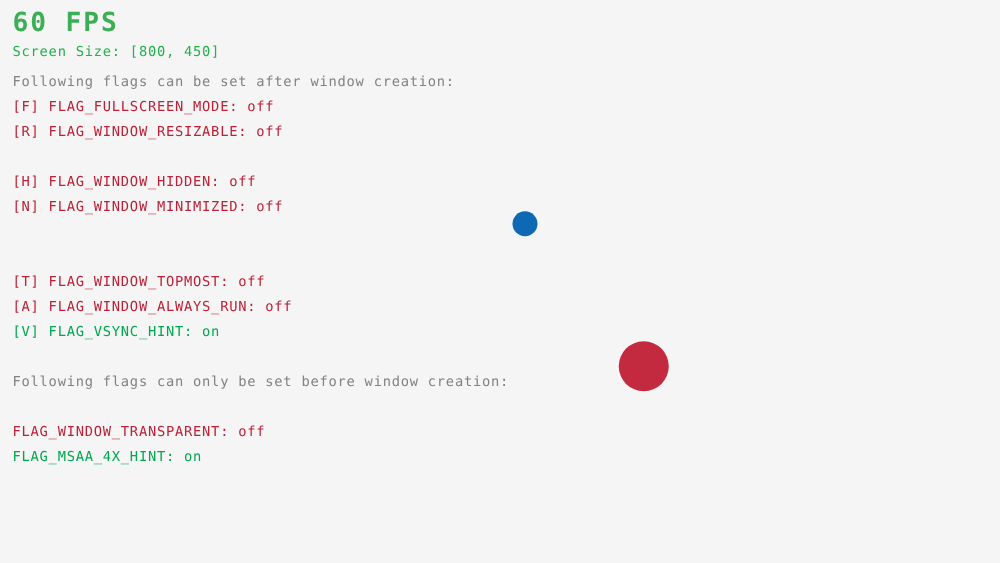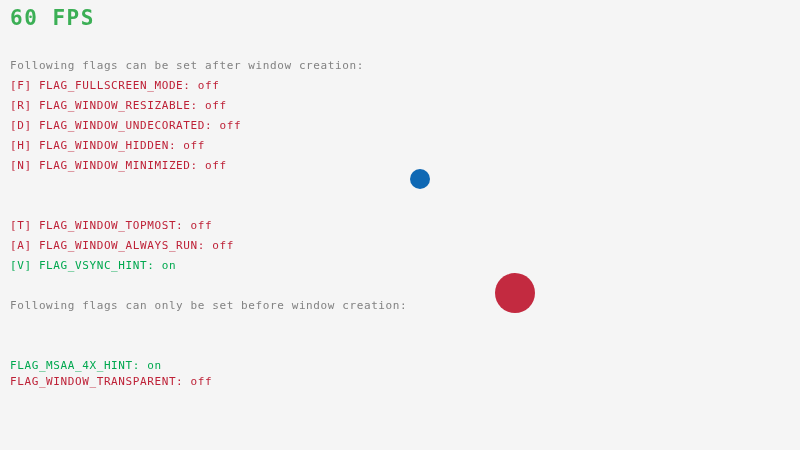--- a/index.html
+++ b/index.html
@@ -63,33 +63,33 @@
     border-radius: 50%;
   }
 </style>
 </head>
 <body>
 
 <div id="app" style="background: rgb(245, 245, 245);">
 
   <div class="txt fps">60 FPS</div>
 
+  <div class="txt screensize">Screen Size: [800, 450]</div>
 
   <div class="txt section-head" style="top:60px;">Following flags can be set after window creation:</div>
 
   <div class="txt flag-line flag-off" style="top:80px;text-align:right;">[F] FLAG_FULLSCREEN_MODE: off</div>
   <div class="txt flag-line flag-off" style="top:100px;">[R] FLAG_WINDOW_RESIZABLE: off</div>
-  <div class="txt flag-line flag-off" style="top:120px;">[D] FLAG_WINDOW_UNDECORATED: off</div>
   <div class="txt flag-line flag-off" style="top:140px;">[H] FLAG_WINDOW_HIDDEN: off</div>
   <div class="txt flag-line flag-off" style="top:160px;">[N] FLAG_WINDOW_MINIMIZED: off</div>
   <div class="txt flag-line flag-off" style="top:220px;">[T] FLAG_WINDOW_TOPMOST: off</div>
   <div class="txt flag-line flag-off" style="top:240px;">[A] FLAG_WINDOW_ALWAYS_RUN: off</div>
   <div class="txt flag-line flag-on" style="top:260px;">[V] FLAG_VSYNC_HINT: on</div>
 
   <div class="txt section-head" style="top:300px;">Following flags can only be set before window creation:</div>
 
-  <div class="txt flag-line flag-off" style="top:340px;margin-top:36px;">FLAG_WINDOW_TRANSPARENT: off</div>
+  <div class="txt flag-line flag-off" style="top:340px;">FLAG_WINDOW_TRANSPARENT: off</div>
   <div class="txt flag-line flag-on" style="top:360px;">FLAG_MSAA_4X_HINT: on</div>
 
   <div class="ball" id="ball-blue" style="left: 410px; top: 169px; width: 20px; height: 20px; background: rgb(14, 104, 180);"></div>
   <div class="ball" id="ball-red" style="left: 495px; top: 273px; width: 40px; height: 40px; background: rgb(195, 42, 64);"></div>
 
 </div>
 
 </body></html>

